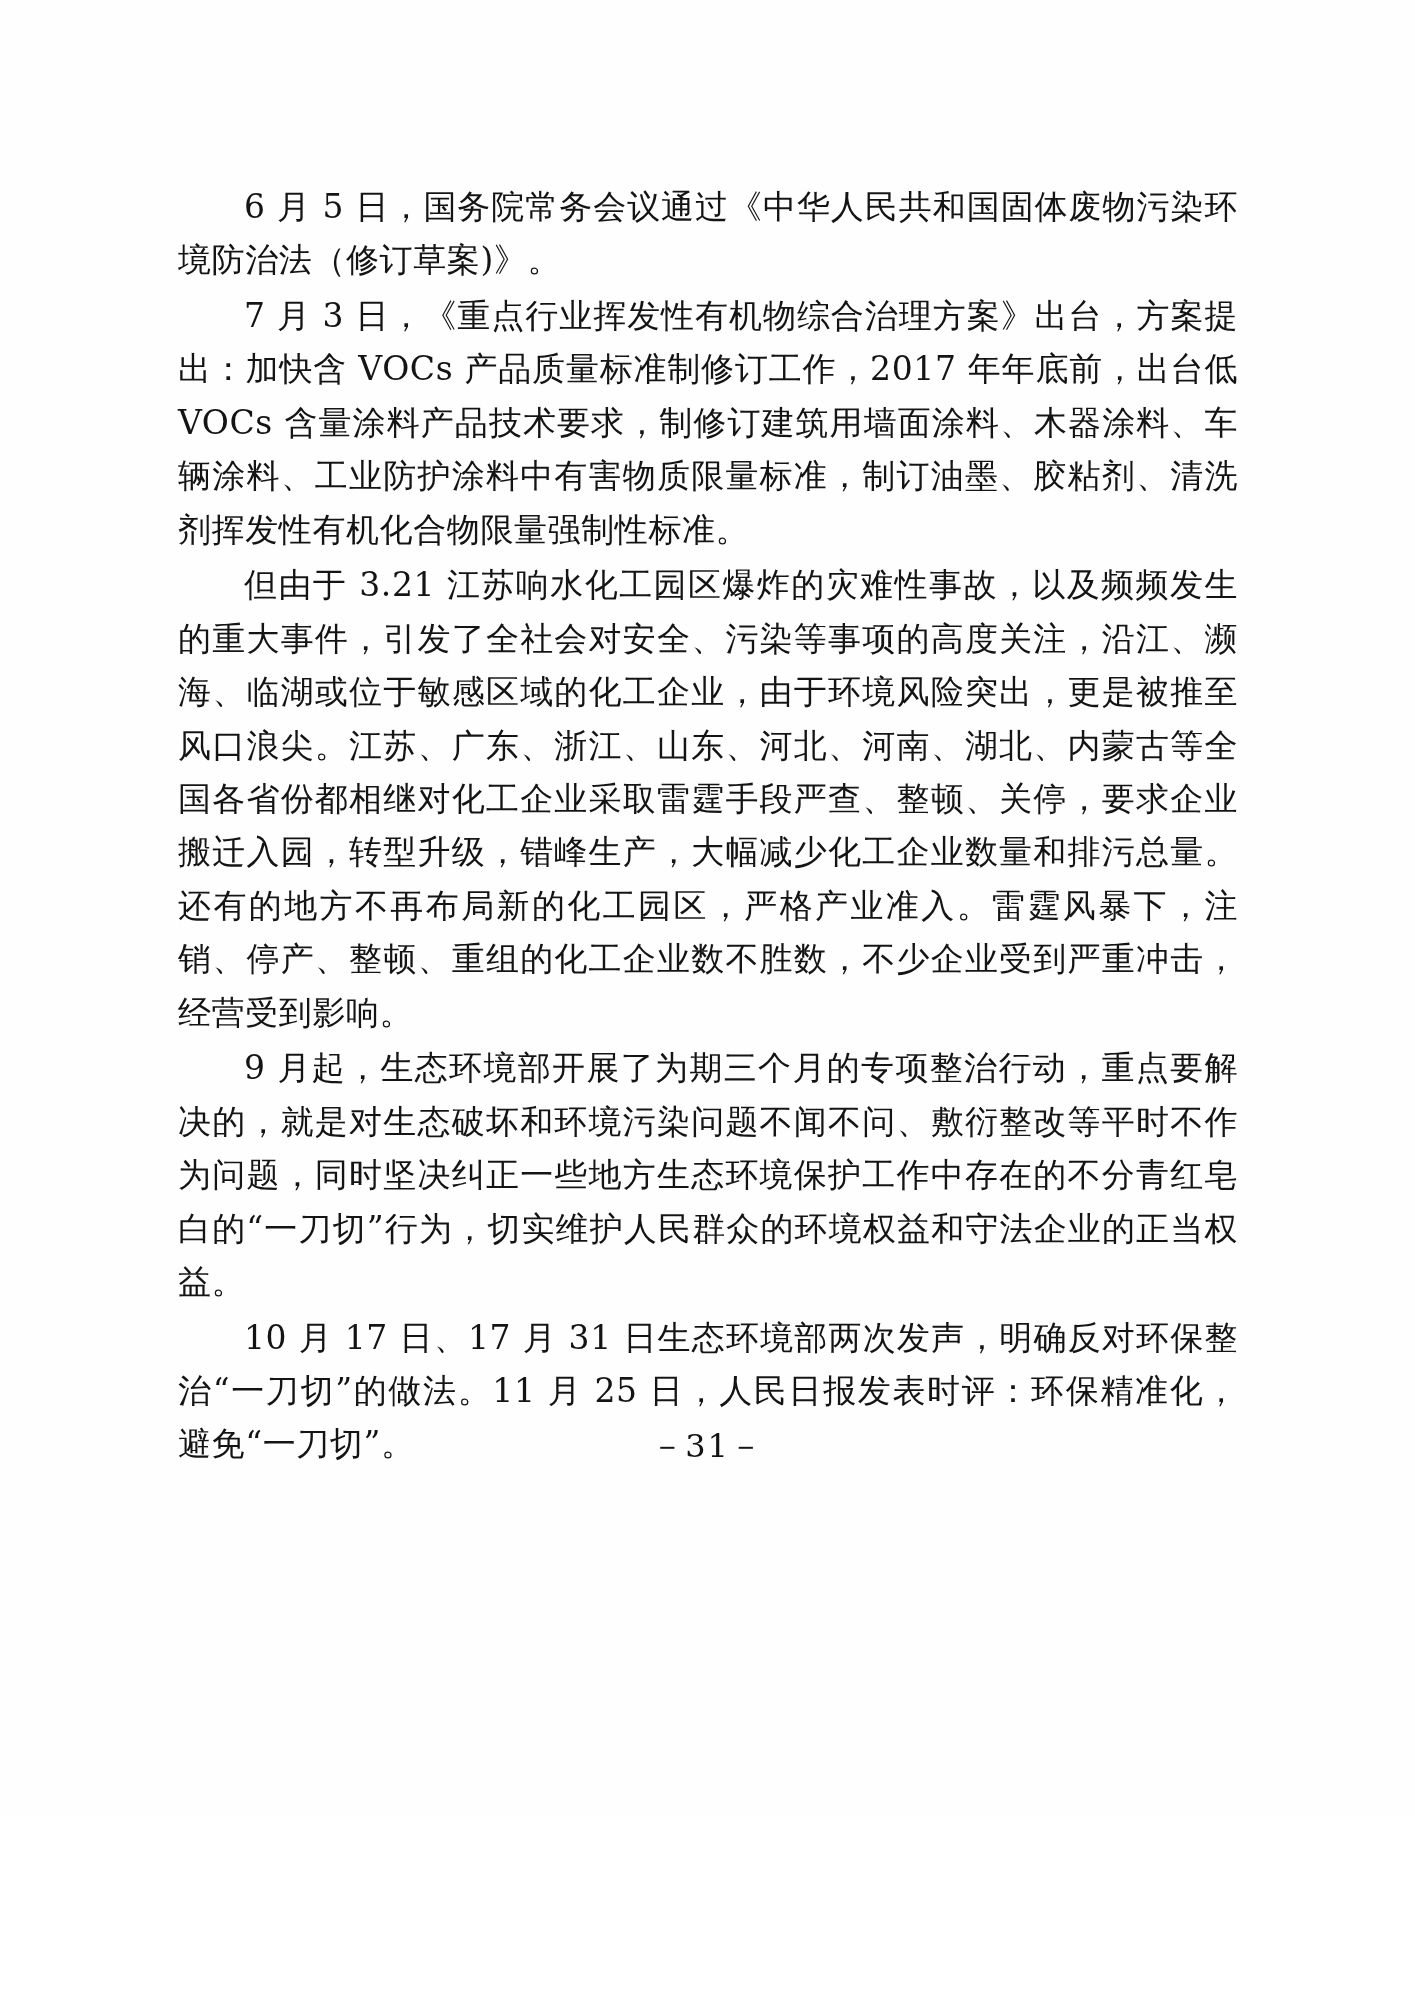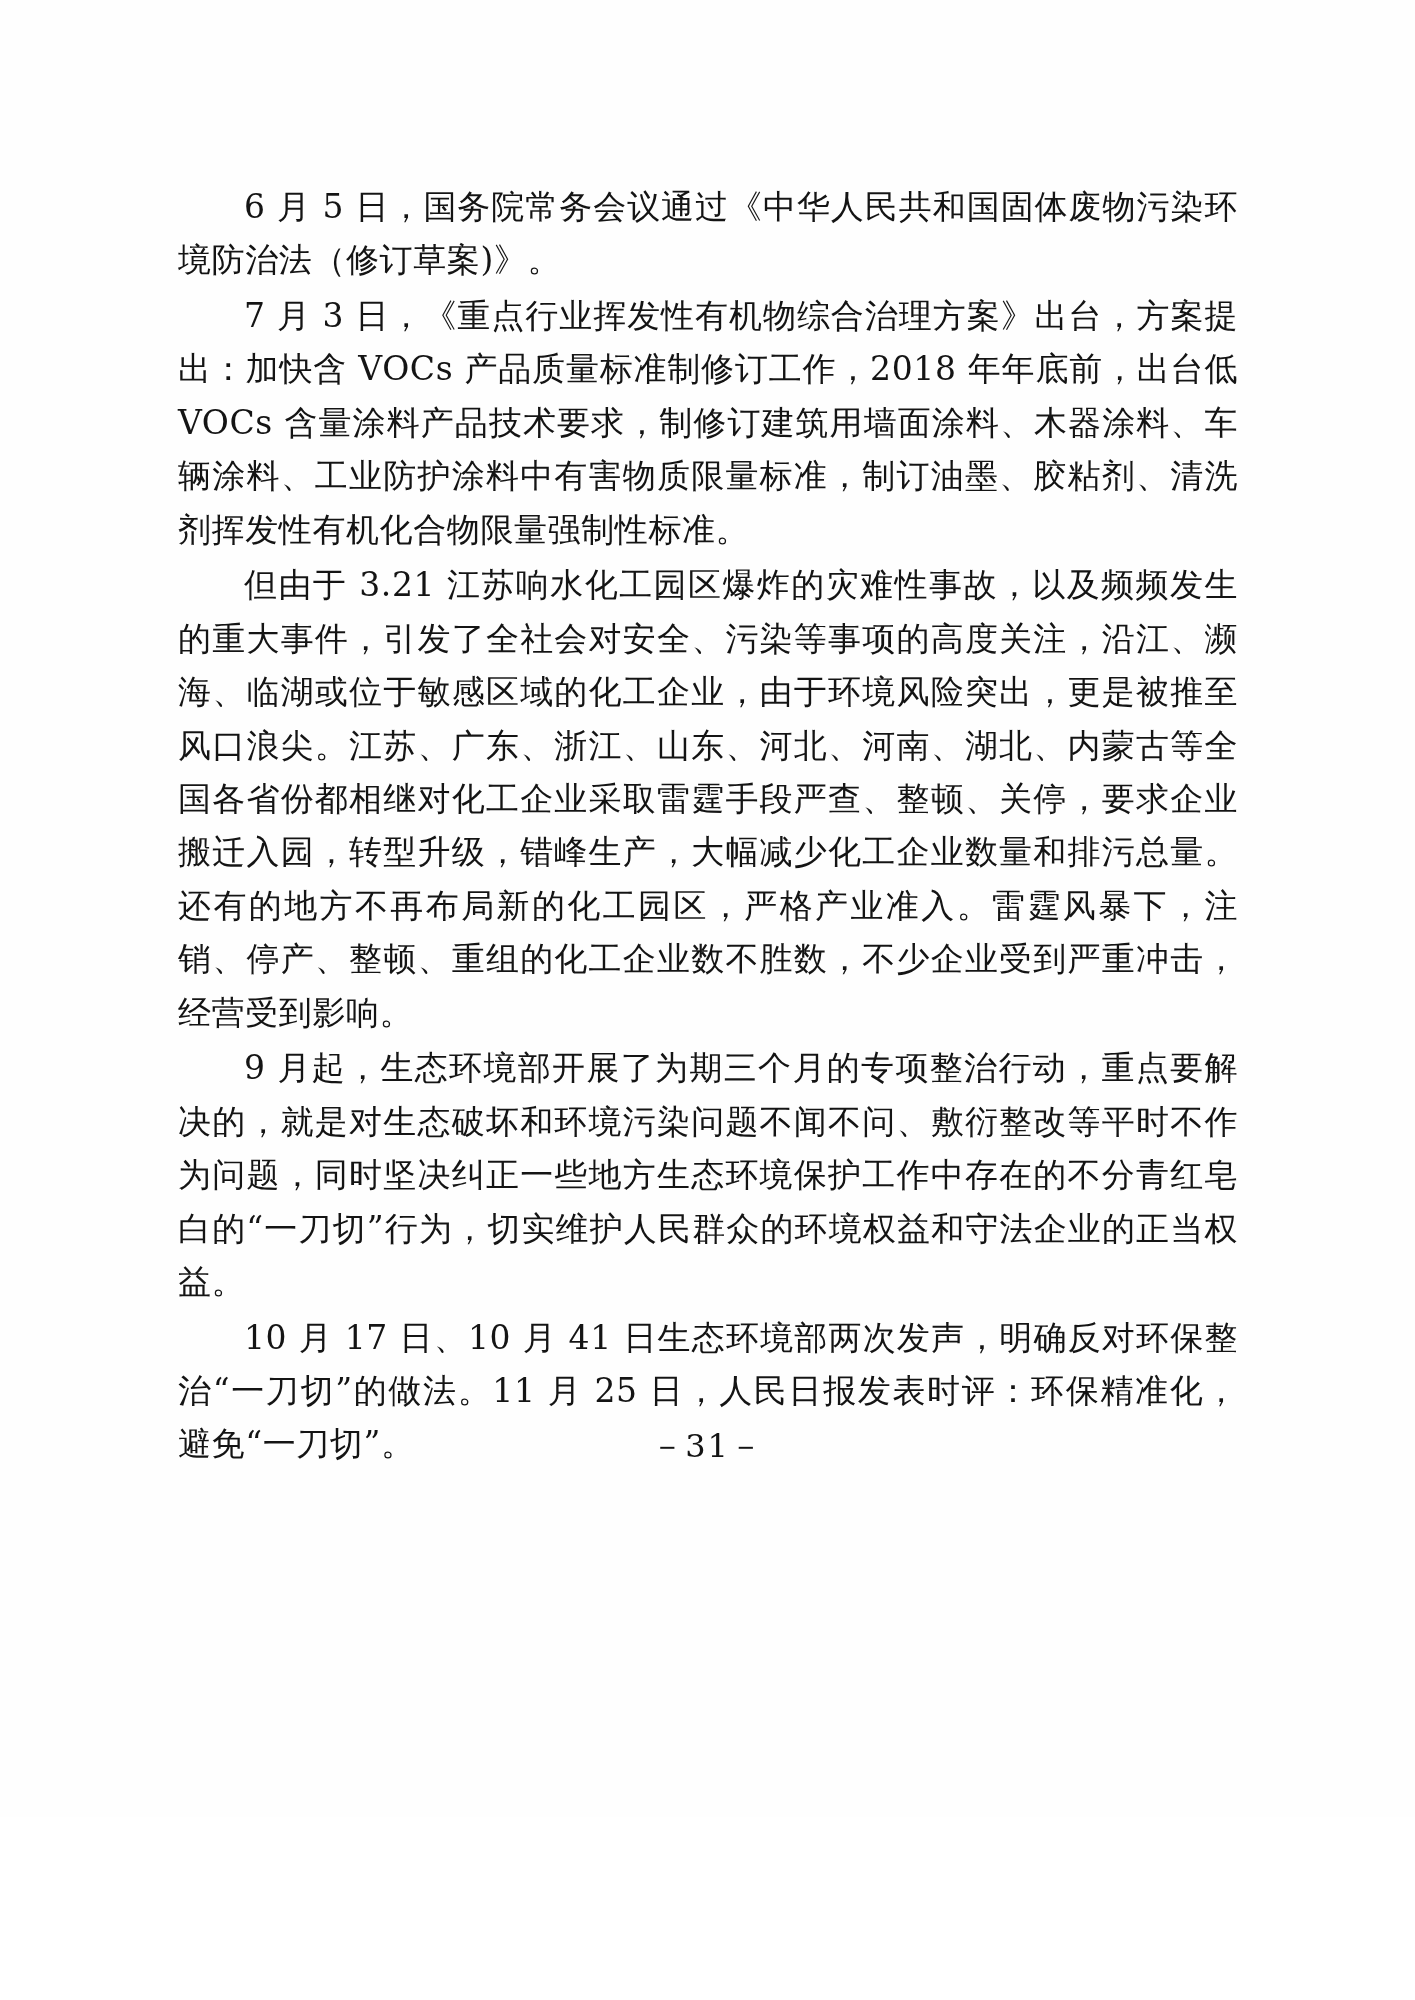--- a/index.html
+++ b/index.html
@@ -51,19 +51,19 @@
     color: #141414;
     letter-spacing: 2px;
   }
 </style>
 </head>
 <body>
 
 <div class="page">
   <div class="content">
     <p class="para">6 月 5 日，国务院常务会议通过《中华人民共和国固体废物污染环境防治法（修订草案)》。</p>
-    <p class="para">7 月 3 日，《重点行业挥发性有机物综合治理方案》出台，方案提出：加快含 VOCs 产品质量标准制修订工作，2018 年年底前，出台低 VOCs 含量涂料产品技术要求，制修订建筑用墙面涂料、木器涂料、车辆涂料、工业防护涂料中有害物质限量标准，制订油墨、胶粘剂、清洗剂挥发性有机化合物限量强制性标准。</p>
+    <p class="para">7 月 3 日，《重点行业挥发性有机物综合治理方案》出台，方案提出：加快含 VOCs 产品质量标准制修订工作，2017 年年底前，出台低 VOCs 含量涂料产品技术要求，制修订建筑用墙面涂料、木器涂料、车辆涂料、工业防护涂料中有害物质限量标准，制订油墨、胶粘剂、清洗剂挥发性有机化合物限量强制性标准。</p>
     <p class="para">但由于 3.21 江苏响水化工园区爆炸的灾难性事故，以及频频发生的重大事件，引发了全社会对安全、污染等事项的高度关注，沿江、濒海、临湖或位于敏感区域的化工企业，由于环境风险突出，更是被推至风口浪尖。江苏、广东、浙江、山东、河北、河南、湖北、内蒙古等全国各省份都相继对化工企业采取雷霆手段严查、整顿、关停，要求企业搬迁入园，转型升级，错峰生产，大幅减少化工企业数量和排污总量。还有的地方不再布局新的化工园区，严格产业准入。雷霆风暴下，注销、停产、整顿、重组的化工企业数不胜数，不少企业受到严重冲击，经营受到影响。</p>
     <p class="para">9 月起，生态环境部开展了为期三个月的专项整治行动，重点要解决的，就是对生态破坏和环境污染问题不闻不问、敷衍整改等平时不作为问题，同时坚决纠正一些地方生态环境保护工作中存在的不分青红皂白的“一刀切”行为，切实维护人民群众的环境权益和守法企业的正当权益。</p>
-    <p class="para">10 月 17 日、10 月 41 日生态环境部两次发声，明确反对环保整治“一刀切”的做法。11 月 25 日，人民日报发表时评：环保精准化，避免“一刀切”。</p>
+    <p class="para">10 月 17 日、17 月 31 日生态环境部两次发声，明确反对环保整治“一刀切”的做法。11 月 25 日，人民日报发表时评：环保精准化，避免“一刀切”。</p>
   </div>
   <div class="page-number">－31－</div>
 </div>
 
 </body></html>

